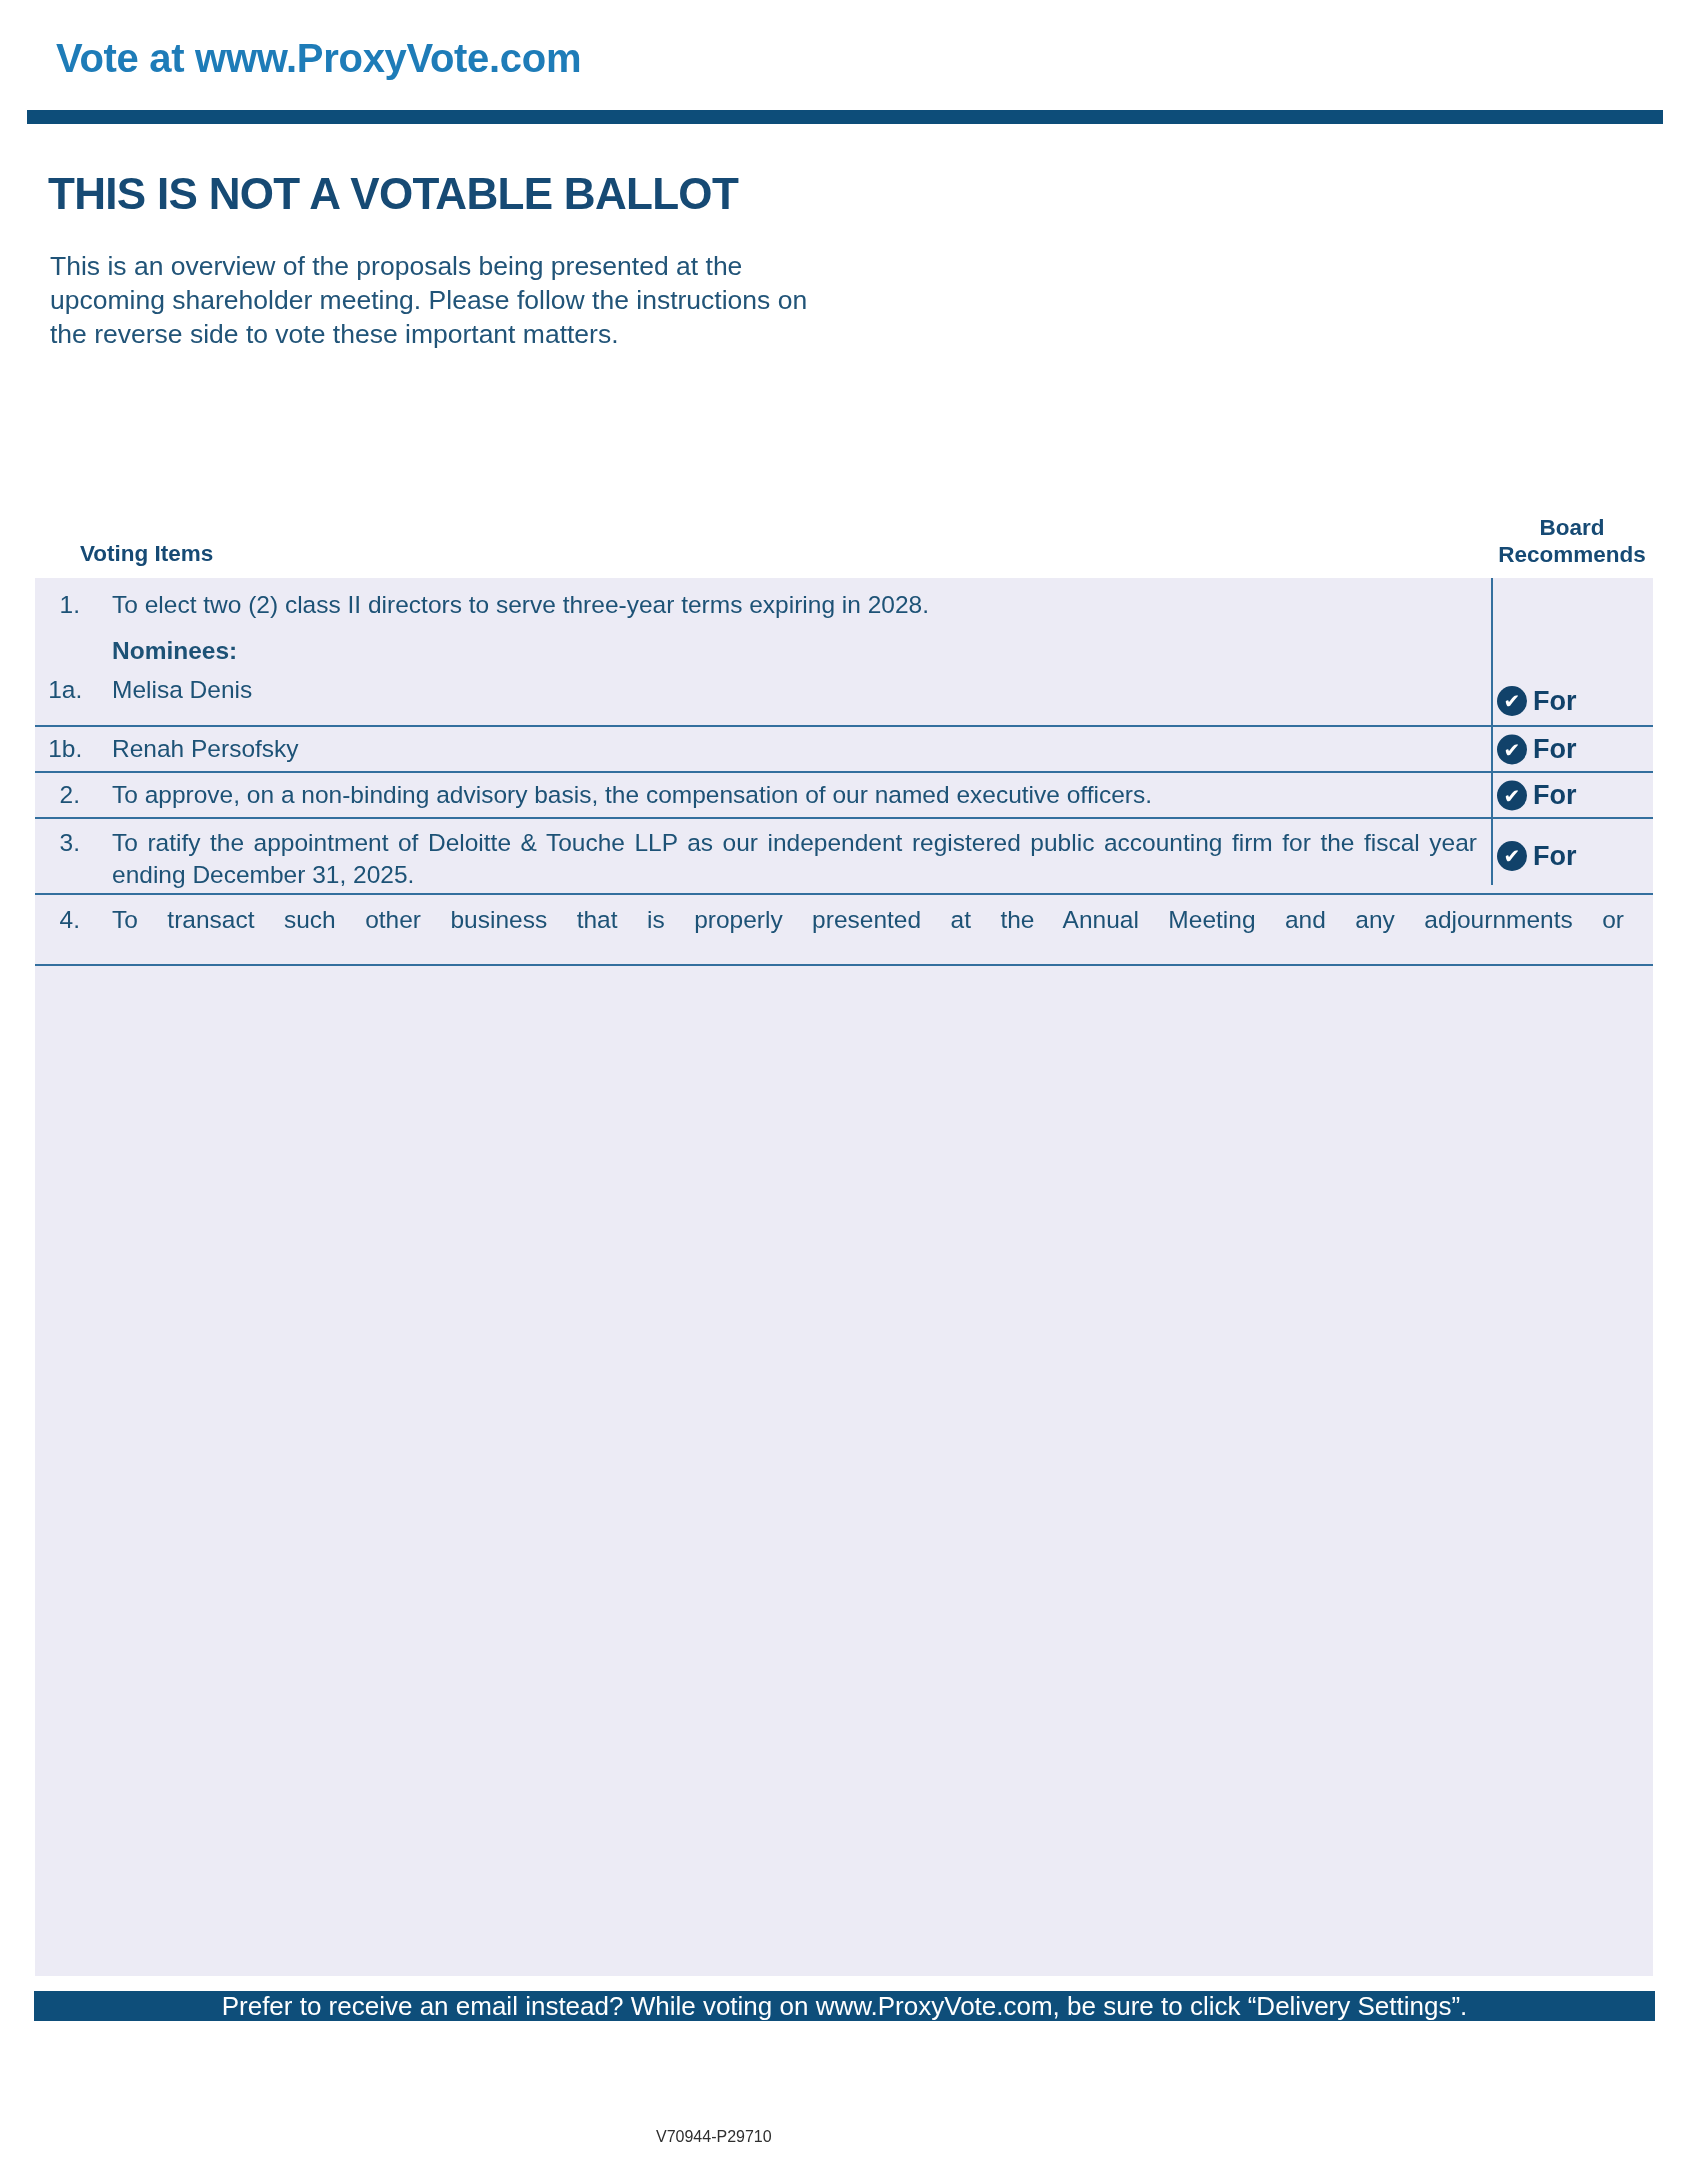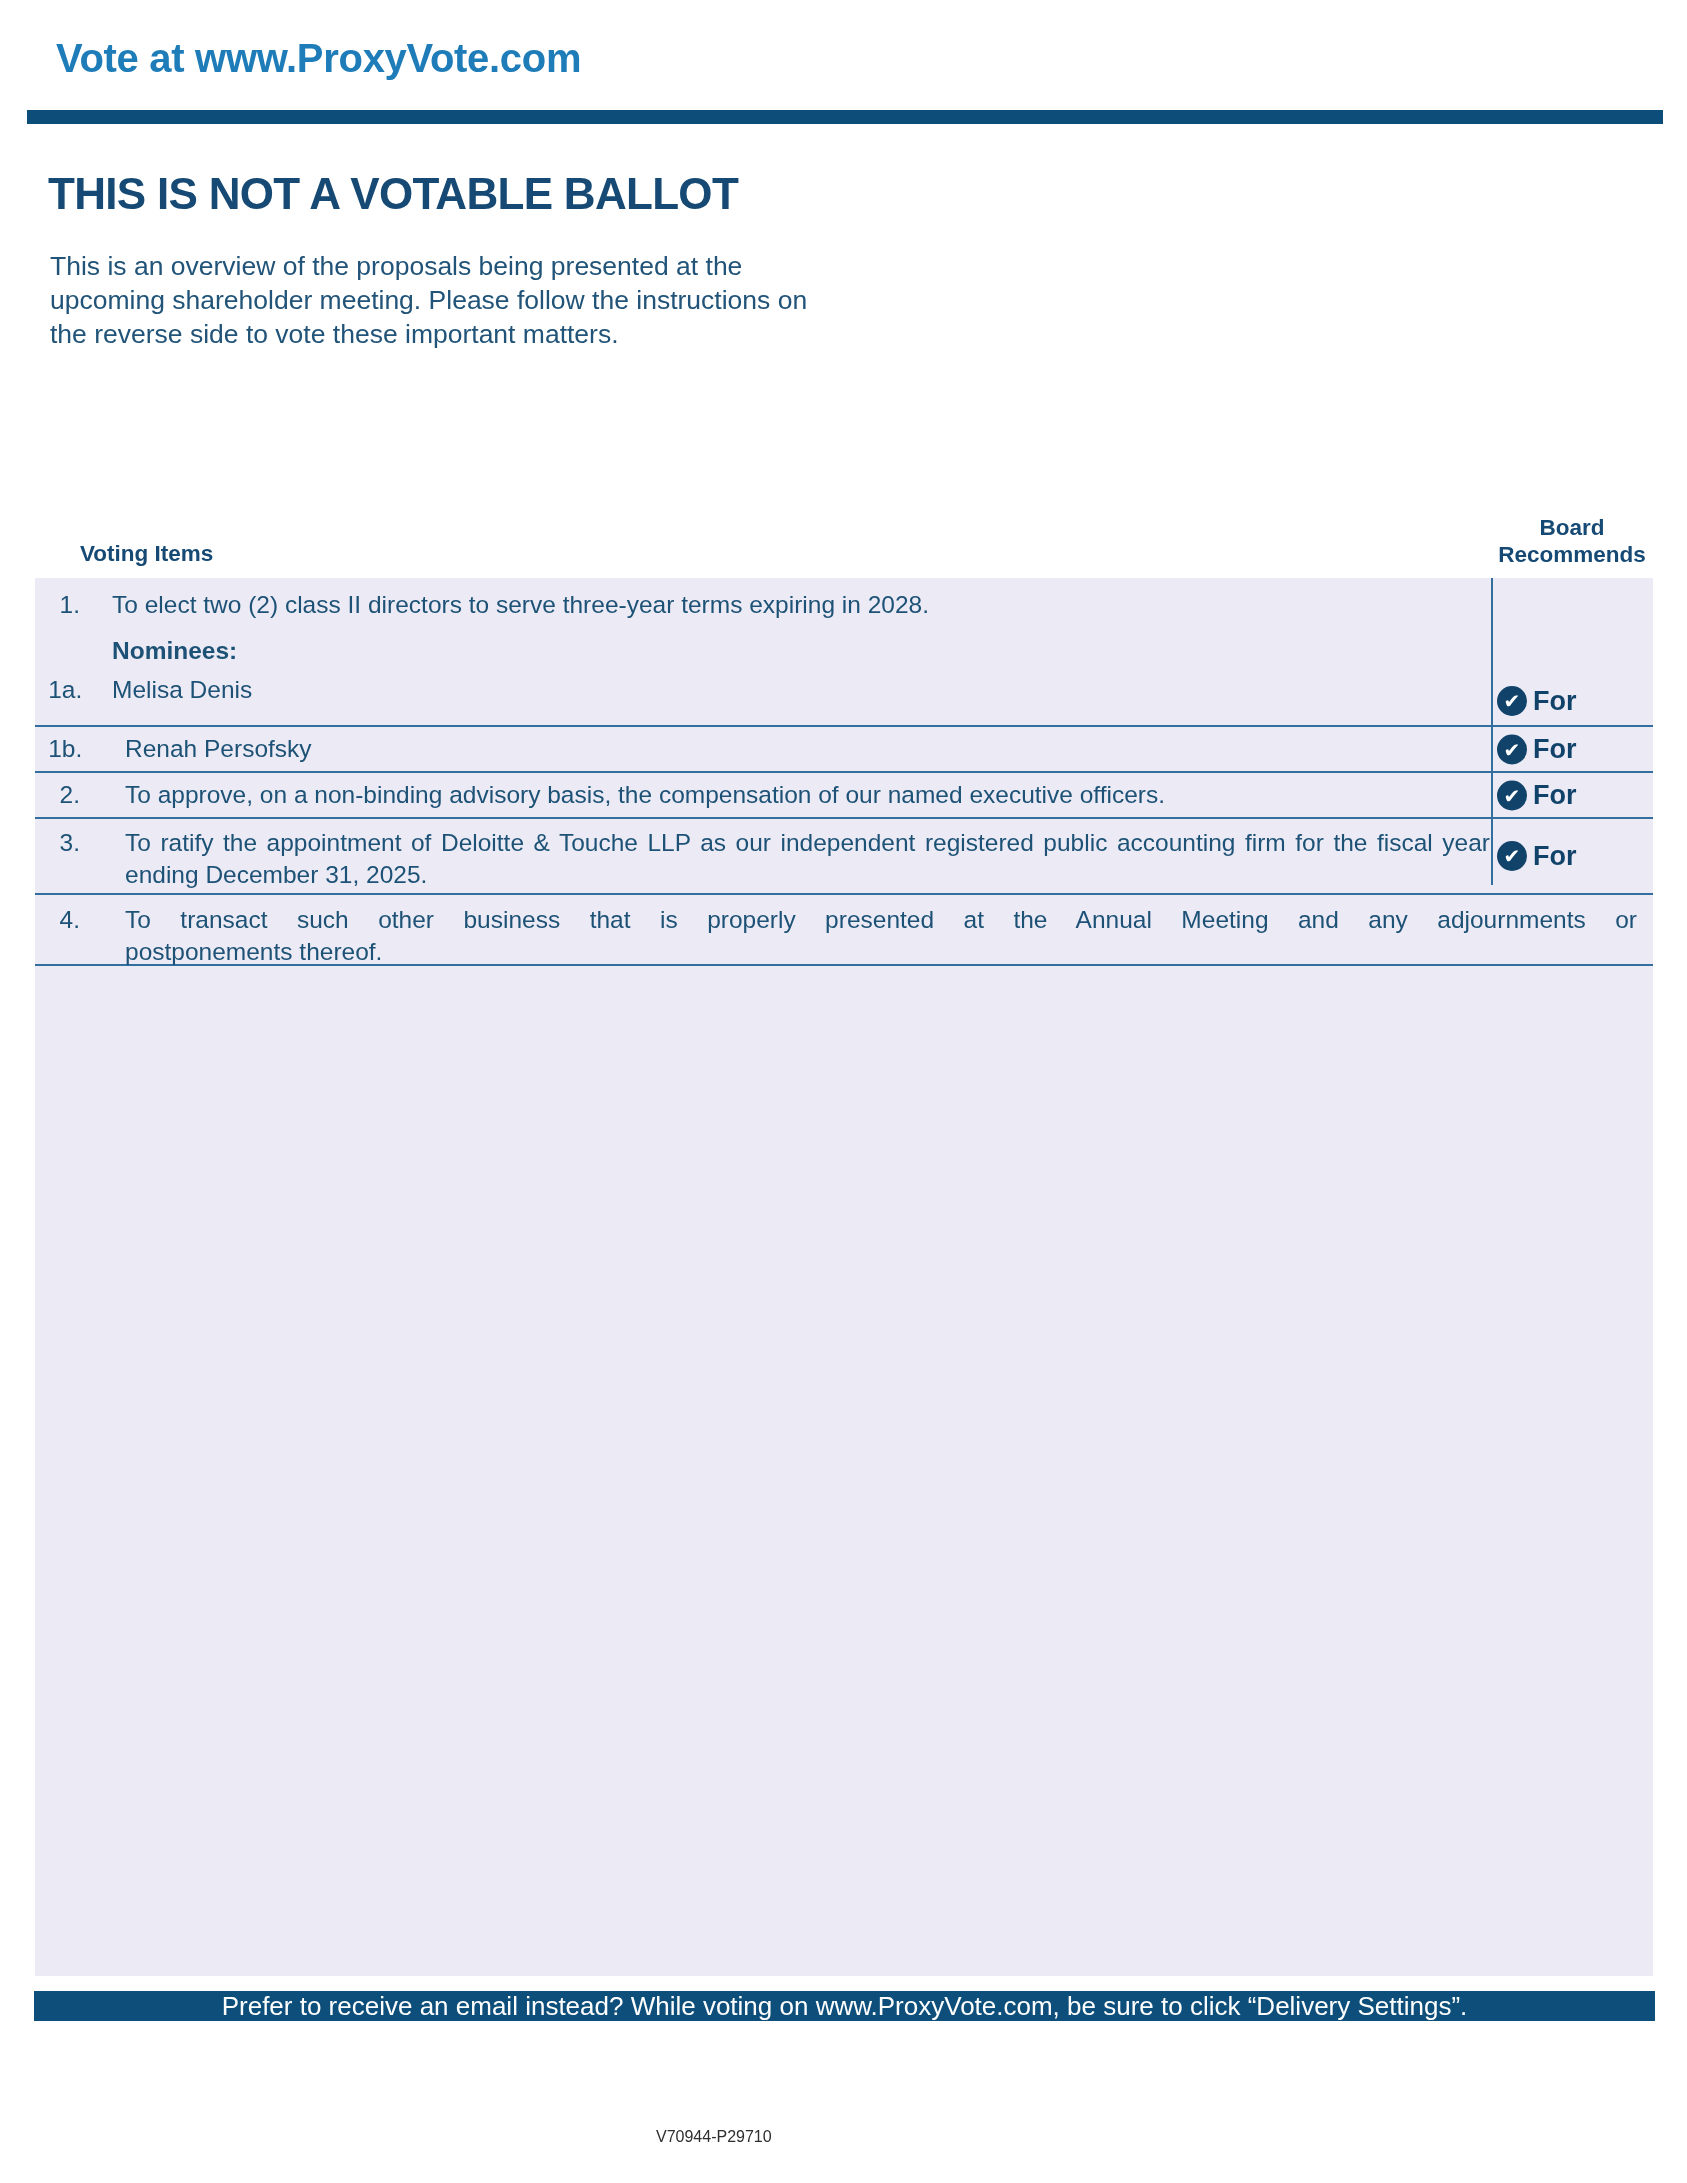--- a/index.html
+++ b/index.html
@@ -86,21 +86,21 @@
 
   .block-a { position: relative; height: 138px; }
   .block-a .line1 { display: flex; margin-top: 11.2px; line-height: 32px; }
   .nominees-label {
     margin-left: 77px; margin-top: 14px;
     line-height: 32px;
     font-weight: bold;
   }
   .line-1a { display: flex; align-items: center; height: 46px; }
 
-  .vrow { position: relative; display: flex; align-items: center; gap: 13px; }
+  .vrow { position: relative; display: flex; align-items: center; }
   .row-1b, .row-2 { height: 46px; }
   .row-3 { height: 76px; align-items: flex-start; padding-top: 8px; line-height: 32px; }
   .row-3 .text-wrap { width: 1365px; text-align: justify; }
   .row-4 { height: 71px; align-items: flex-start; padding-top: 8.6px; line-height: 32px; }
   .row-4 .text-wrap { width: 1512px; }
   .jline { text-align: justify; text-align-last: justify; }
 
   .filler { height: 1020px; }
 
   
@@ -217,21 +217,20 @@
             <span class="check-glyph">✔</span>
           </span>
         <span class="for-label">For</span>
       </div>
     </div>
 
     <div class="vrow row-4 rowline">
       <span class="num">4.</span>
       <span class="text-wrap">
         <span class="jline" style="display:block;">To transact such other business that is properly presented at the Annual Meeting and any adjournments or</span>
-        <span style="display:block;">postponements thereof.</span>
       </span>
     </div>
 
     <div class="filler"></div>
   </div>
 
   <div class="footer-banner">Prefer to receive an email instead? While voting on www.ProxyVote.com, be sure to click “Delivery Settings”.</div>
   <div class="form-code">V70944-P29710</div>
 
 </div>

